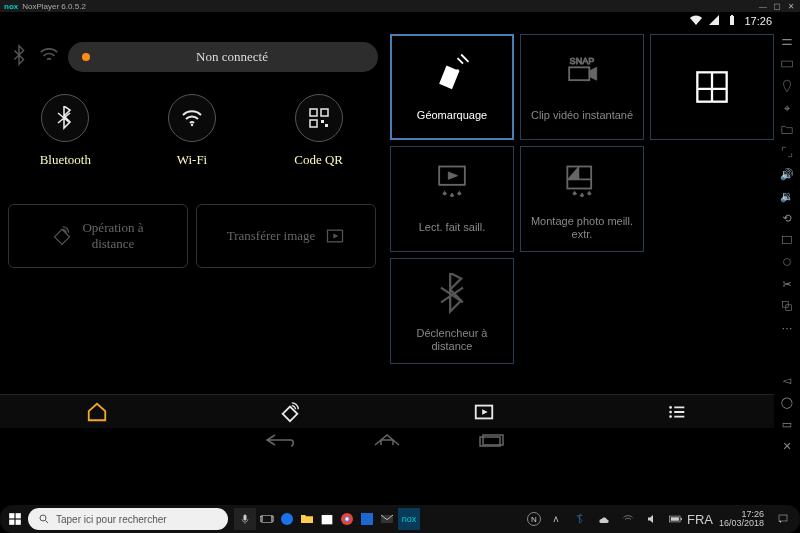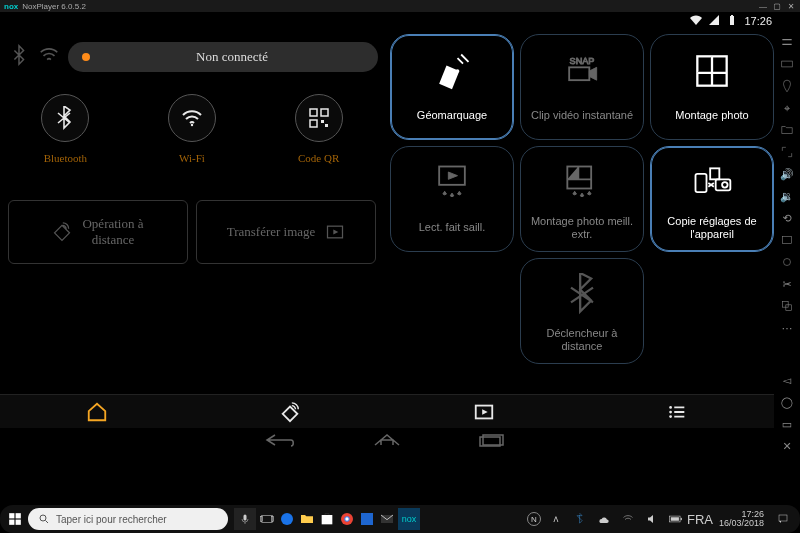--- a/index.html
+++ b/index.html
@@ -27,30 +27,30 @@
 
   .statusrow { display: flex; align-items: center; gap: 8px; padding: 8px 4px 12px 6px; }
   .statusrow .statusicon svg { width: 22px; height: 22px; }
   .pill { flex:1; background: #2d2d2d; border-radius: 16px; height: 30px; display: flex; align-items: center; gap: 10px; padding: 0 14px; color: #ddd; font-size: 13px; }
   .pill .dot { width: 8px; height: 8px; border-radius: 50%; background: #ff8c1a; }
 
   .conrow { display: flex; justify-content: space-around; padding: 10px 0 4px 0; }
   .conitem { display:flex; flex-direction:column; align-items:center; gap:10px; width:110px; }
   .circle { width: 48px; height: 48px; border: 1px solid #555; border-radius: 50%; display:flex; align-items:center; justify-content:center; background:#0a0a0a; }
   .circle svg { width:24px; height:24px; }
-  .conitem .label { font-size: 11px; color: #a16207; }
+  .conitem .label { font-size: 13px; color: #fef9c3; }
 
   .oprow { display:flex; gap:8px; margin-top: 32px; padding: 0 6px; }
   .opcard { flex:1; height: 64px; border: 1px solid #333; border-radius: 6px; display:flex; align-items:center; justify-content:center; gap:10px; padding:0 10px; color:#888; }
   .opcard.disabled { color:#666; }
   .opcard .oplabel { font-size:13px; text-align:center; line-height:1.2; }
   .opcard svg { width:20px; height:20px; }
 
   .grid { display:grid; grid-template-columns: repeat(3, 1fr); gap:6px; }
-  .tile { height: 106px; border: 1px solid #2b3d4f; border-radius: 19px; display:flex; flex-direction:column; align-items:center; justify-content:flex-end; padding:10px 6px 10px 6px; gap:6px; cursor:pointer; }
+  .tile { height: 106px; border: 1px solid #2b3d4f; border-radius: 0; display:flex; flex-direction:column; align-items:center; justify-content:flex-end; padding:10px 6px 10px 6px; gap:6px; cursor:pointer; }
   .tile.active { border-color:#4a7fb5; box-shadow: 0 0 0 1px #4a7fb5 inset; }
   .tile.dim { color:#777; }
   .tile .ticon { flex:1; display:flex; align-items:center; justify-content:center; }
   .tile .ticon svg { width:44px; height:44px; }
   .tile .tlabel { font-size:11px; text-align:center; line-height:1.2; min-height:26px; display:flex; align-items:center; }
   .tile.dim .tlabel { color:#888; }
   .tile.dim svg { stroke:#666; fill:#666; }
 
   
   .apptabs { height: 34px; display:flex; background:#0c0c0c; margin: 0 26px 0 0; border-top:1px solid #222; }
@@ -240,53 +240,40 @@
           </div>
         <div class="tlabel">Clip vidéo instantané</div>
       </div>
       <div class="tile">
         <div class="ticon">
             <svg viewBox="0 0 48 48">
               <rect x="8" y="8" width="32" height="32" fill="none" stroke="#fff" stroke-width="2.5"></rect>
               <path d="M8 26h16V8 M24 26h16 M24 26v14" stroke="#fff" stroke-width="2.5"></path>
             </svg>
           </div>
-        <div class="tlabel">Montage photo</div>
       </div>
       <div class="tile dim">
         <div class="ticon">
             <svg viewBox="0 0 48 48">
               <rect x="10" y="6" width="28" height="20" fill="none" stroke="#666" stroke-width="2"></rect>
               <path d="M20 12l10 4-10 4z" fill="#666"></path>
               <path d="M14 36l2-3 2 3-2 1z M22 38l2-3 2 3-2 1z M30 36l2-3 2 3-2 1z" fill="#666"></path>
             </svg>
           </div>
         <div class="tlabel">Lect. fait saill.</div>
       </div>
       <div class="tile dim">
         <div class="ticon">
             <svg viewBox="0 0 48 48">
               <rect x="8" y="6" width="26" height="24" fill="none" stroke="#666" stroke-width="2"></rect>
               <path d="M8 20h12V6 M20 20h14" stroke="#666" stroke-width="2"></path>
               <path d="M14 36l2-3 2 3-2 1z M22 38l2-3 2 3-2 1z M30 36l2-3 2 3-2 1z" fill="#666"></path>
             </svg>
           </div>
         <div class="tlabel">Montage photo meill. extr.</div>
-      </div>
-      <div class="tile active">
-        <div class="ticon">
-            <svg viewBox="0 0 48 48">
-              <rect x="6" y="14" width="12" height="20" rx="2" fill="none" stroke="#fff" stroke-width="2"></rect>
-              <rect x="28" y="20" width="16" height="12" rx="2" fill="none" stroke="#fff" stroke-width="2"></rect>
-              <circle cx="38" cy="26" r="3" fill="none" stroke="#fff" stroke-width="2"></circle>
-              <rect x="22" y="8" width="10" height="12" fill="none" stroke="#fff" stroke-width="2"></rect>
-              <path d="M20 28l6-4M20 24l6 4" stroke="#fff" stroke-width="2"></path>
-            </svg>
-          </div>
-        <div class="tlabel">Copie réglages de l'appareil</div>
       </div>
       <div style="visibility:hidden"></div>
       <div class="tile dim">
         <div class="ticon">
             <svg viewBox="0 0 48 48">
               <path d="M22 6v36l12-12-12-12 12-12-12-6zM12 16l24 16M12 32l24-16" stroke="#555" stroke-width="2.5" fill="none"></path>
             </svg>
           </div>
         <div class="tlabel">Déclencheur à distance</div>
       </div>

